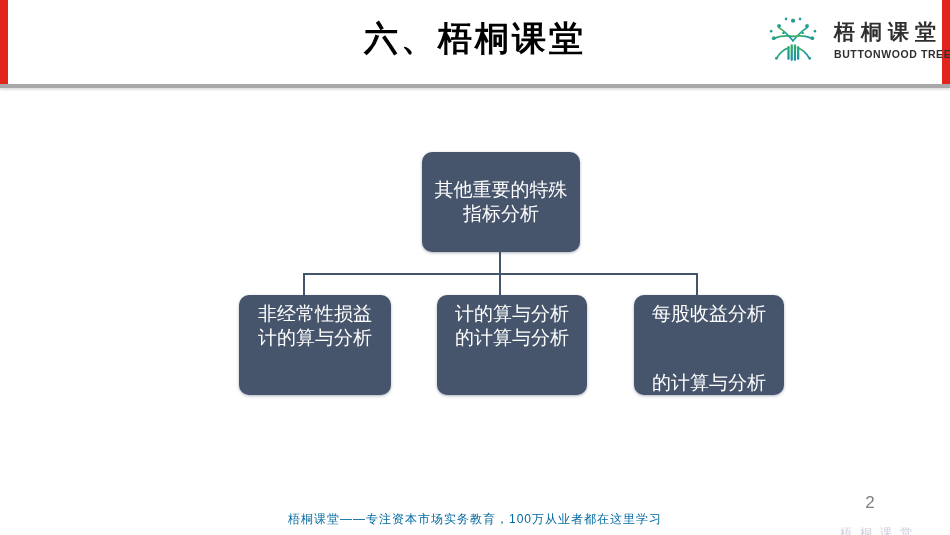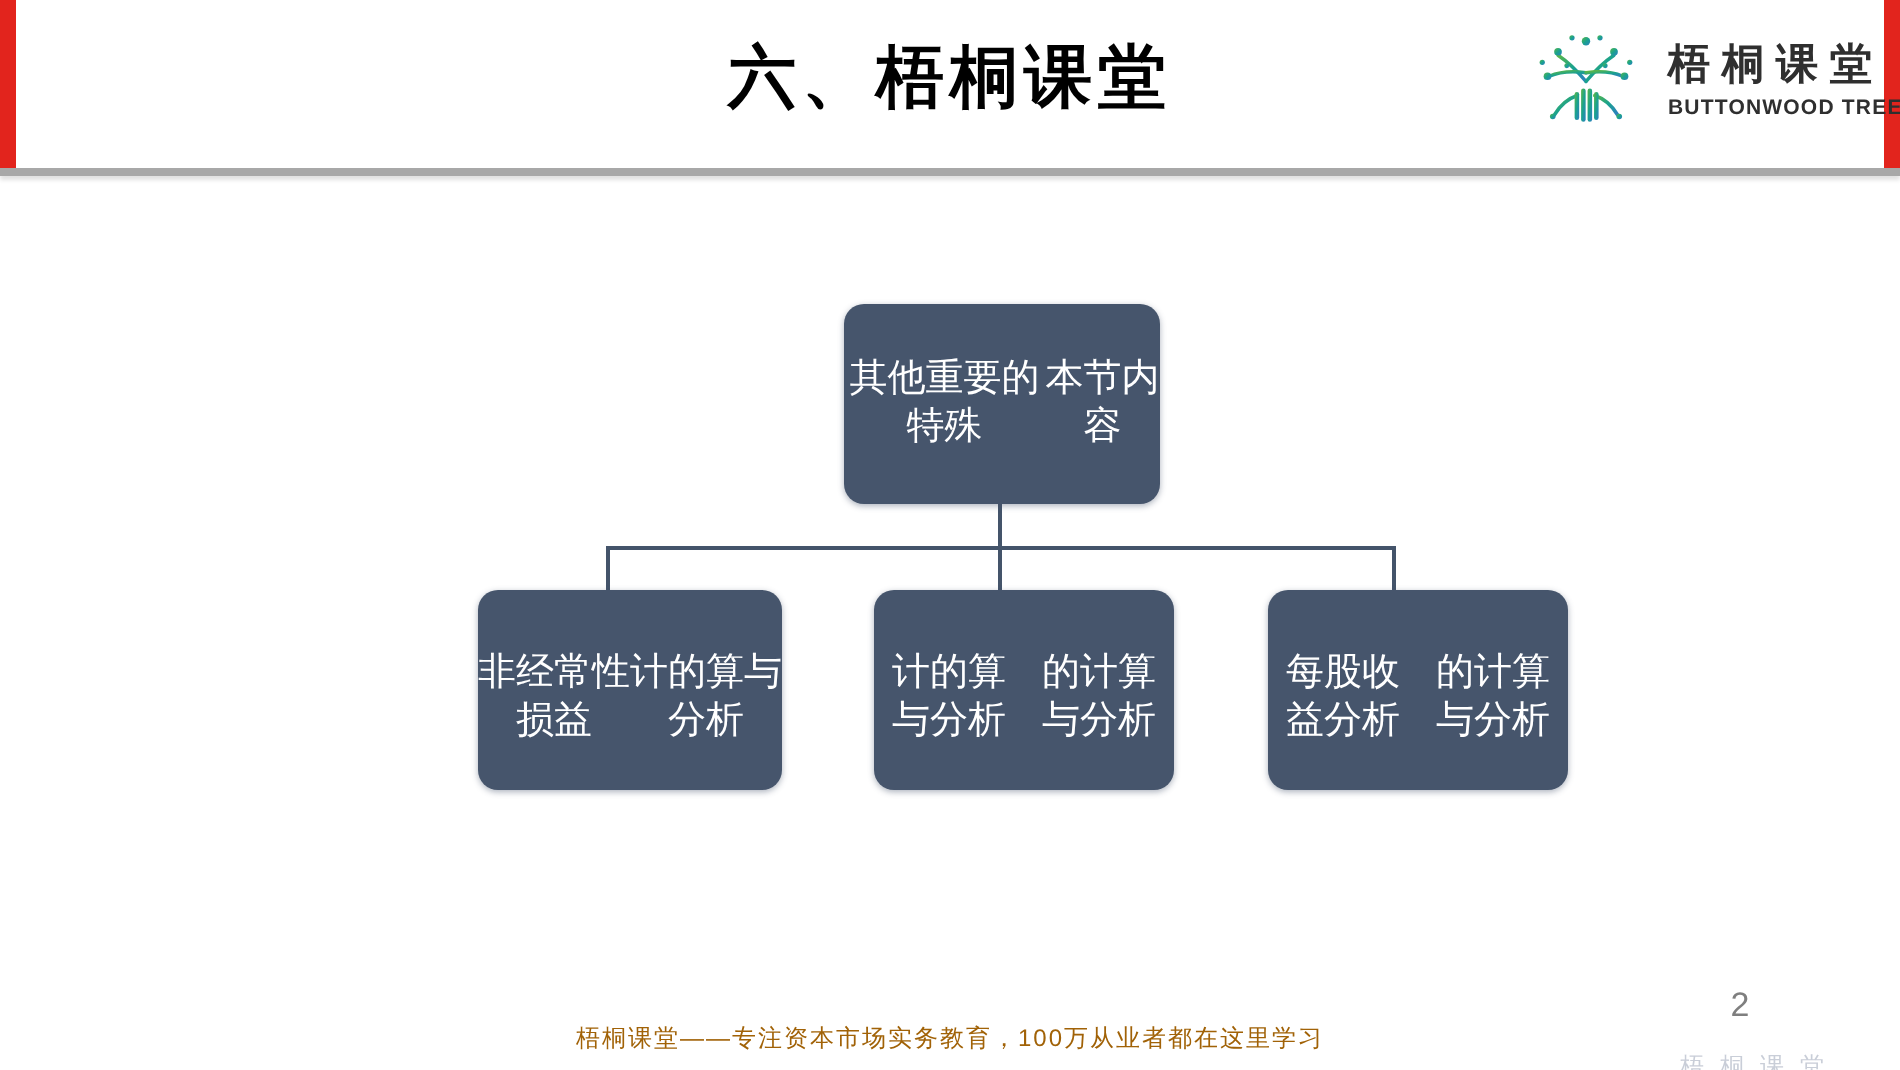--- a/index.html
+++ b/index.html
@@ -53,47 +53,47 @@
 
   
   .node {
     position: absolute;
     background: #46556c;
     border-radius: 10px;
     color: #ffffff;
     font-size: 19px; line-height: 1.26;
     text-align: center;
     box-shadow: 0 1px 3px rgba(70,85,108,0.45);
-    display: flex; flex-direction: row; align-items: center;
+    display: flex; flex-direction: column; align-items: center;
   }
   .node-root {
     left: 422px; top: 152px; width: 158px; height: 100px;
     justify-content: center;
   }
   .node-child {
     top: 295px; height: 100px;
     justify-content: flex-start; padding-top: 7px; margin-left: 12px;
   }
   .node-child.c0 { left: 227px; width: 152px; }
   .node-child.c1 { left: 425px; width: 150px; }
-  .node-child.c2 { left: 622px; width: 150px; }
+  .node-child.c2 { left: 622px; width: 150px; justify-content: space-between; }
 
   
   .conn { position: absolute; background: #44546a; }
   .conn.v-root   { left: 499px; top: 252px; width: 2px; height: 22px; }
   .conn.h-main   { left: 303px; top: 273px; width: 394px; height: 2px; }
   .conn.v-c0     { left: 303px; top: 273px; width: 2px; height: 22px; }
   .conn.v-c1     { left: 499px; top: 273px; width: 2px; height: 22px; }
   .conn.v-c2     { left: 696px; top: 273px; width: 2px; height: 22px; }
 
   
   .footer-text {
     position: absolute; left: 0; top: 511px; width: 950px;
     text-align: center;
-    font-size: 12px; color: #a16207; letter-spacing: 1px;
+    font-size: 12px; color: #0369a1; letter-spacing: 1px;
   }
   .page-number {
     position: absolute; left: 845px; top: 493px; width: 50px;
     text-align: center;
     font-size: 17px; color: #7f7f7f;
   }
   .watermark {
     position: absolute; left: 840px; top: 525px; width: 100px; height: 10px;
     overflow: hidden;
     font-size: 12px; color: #c9ced8; letter-spacing: 8px;
@@ -157,21 +157,21 @@
   <div class="divider"></div>
 
   <div class="conn v-root"></div>
   <div class="conn h-main"></div>
   <div class="conn v-c0"></div>
   <div class="conn v-c1"></div>
   <div class="conn v-c2"></div>
 
   <div class="node node-root">
     <span>其他重要的特殊</span>
-    <span>本节内容</span>
+    <span>指标分析</span>
   </div>
 
   <div class="node node-child c0">
     <span>非经常性损益</span>
     <span>计的算与分析</span>
   </div>
 
   <div class="node node-child c1">
     <span>计的算与分析</span>
     <span>的计算与分析</span>

